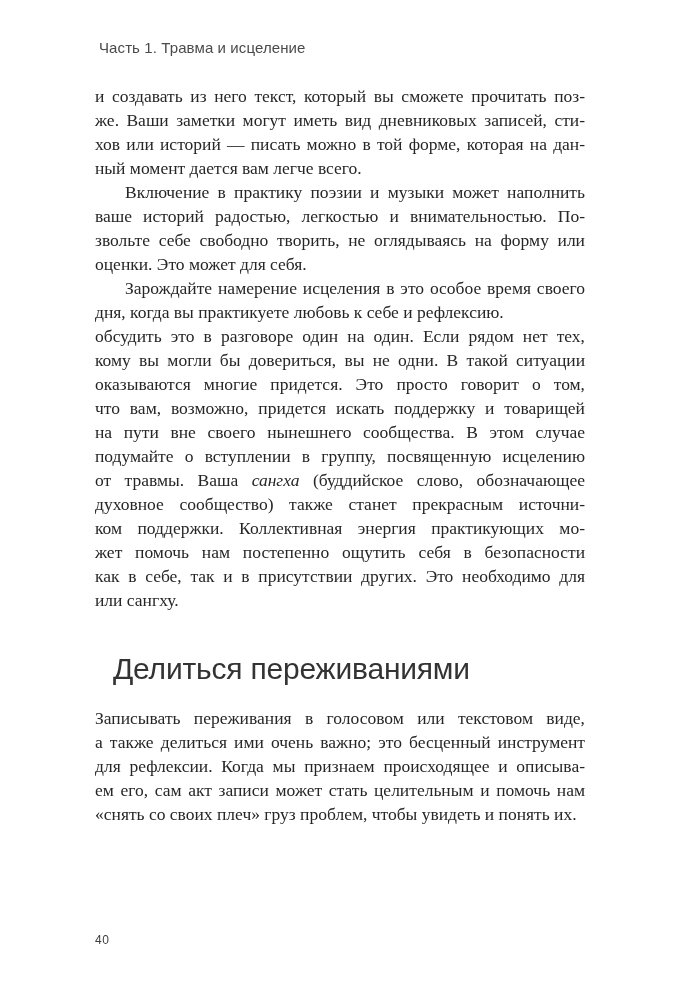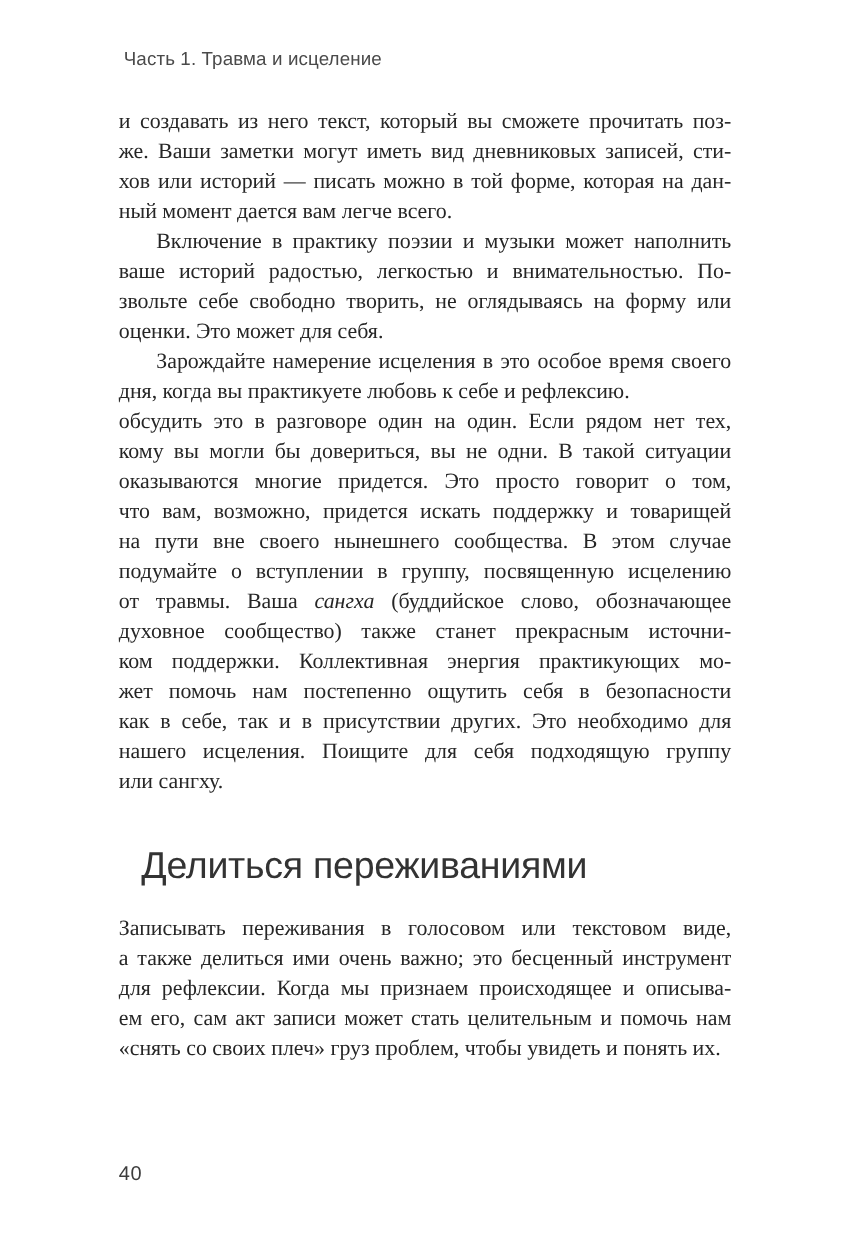--- a/index.html
+++ b/index.html
@@ -66,21 +66,21 @@
     font-weight: 500;
     color: #333333;
     letter-spacing: -0.2px;
     margin: 36px 0 16px 18px;
   }
   .page-number {
     position: absolute;
     left: 95px;
     top: 929px;
     font-family: "Liberation Sans", sans-serif;
-    font-size: 16px;
+    font-size: 12px;
     line-height: 22px;
     color: #3d3d3d;
     letter-spacing: 0.5px;
   }
 </style>
 </head>
 <body>
 
 <div class="page">
 
@@ -108,21 +108,20 @@
         <div class="line"><span>кому вы могли бы довериться, вы не одни. В такой ситуации</span></div>
         <div class="line"><span>оказываются многие придется. Это просто говорит о том,</span></div>
         <div class="line"><span>что вам, возможно, придется искать поддержку и товарищей</span></div>
         <div class="line"><span>на пути вне своего нынешнего сообщества. В этом случае</span></div>
         <div class="line"><span>подумайте о вступлении в группу, посвященную исцелению</span></div>
         <div class="line"><span>от травмы. Ваша </span><em>сангха</em><span> (буддийское слово, обозначающее</span></div>
         <div class="line"><span>духовное сообщество) также станет прекрасным источни-</span></div>
         <div class="line"><span>ком поддержки. Коллективная энергия практикующих мо-</span></div>
         <div class="line"><span>жет помочь нам постепенно ощутить себя в безопасности</span></div>
         <div class="line"><span>как в себе, так и в присутствии других. Это необходимо для</span></div>
-        <div class="line"><span>нашего исцеления. Поищите для себя подходящую группу</span></div>
         <div class="line last"><span>или сангху.</span></div>
       </div>
       <h2 class="section-heading">Делиться переживаниями</h2>
       <div class="paragraph">
         <div class="line"><span>Записывать переживания в голосовом или текстовом виде,</span></div>
         <div class="line"><span>а также делиться ими очень важно; это бесценный инструмент</span></div>
         <div class="line"><span>для рефлексии. Когда мы признаем происходящее и описыва-</span></div>
         <div class="line"><span>ем его, сам акт записи может стать целительным и помочь нам</span></div>
         <div class="line last"><span>«снять со своих плеч» груз проблем, чтобы увидеть и понять их.</span></div>
       </div>

